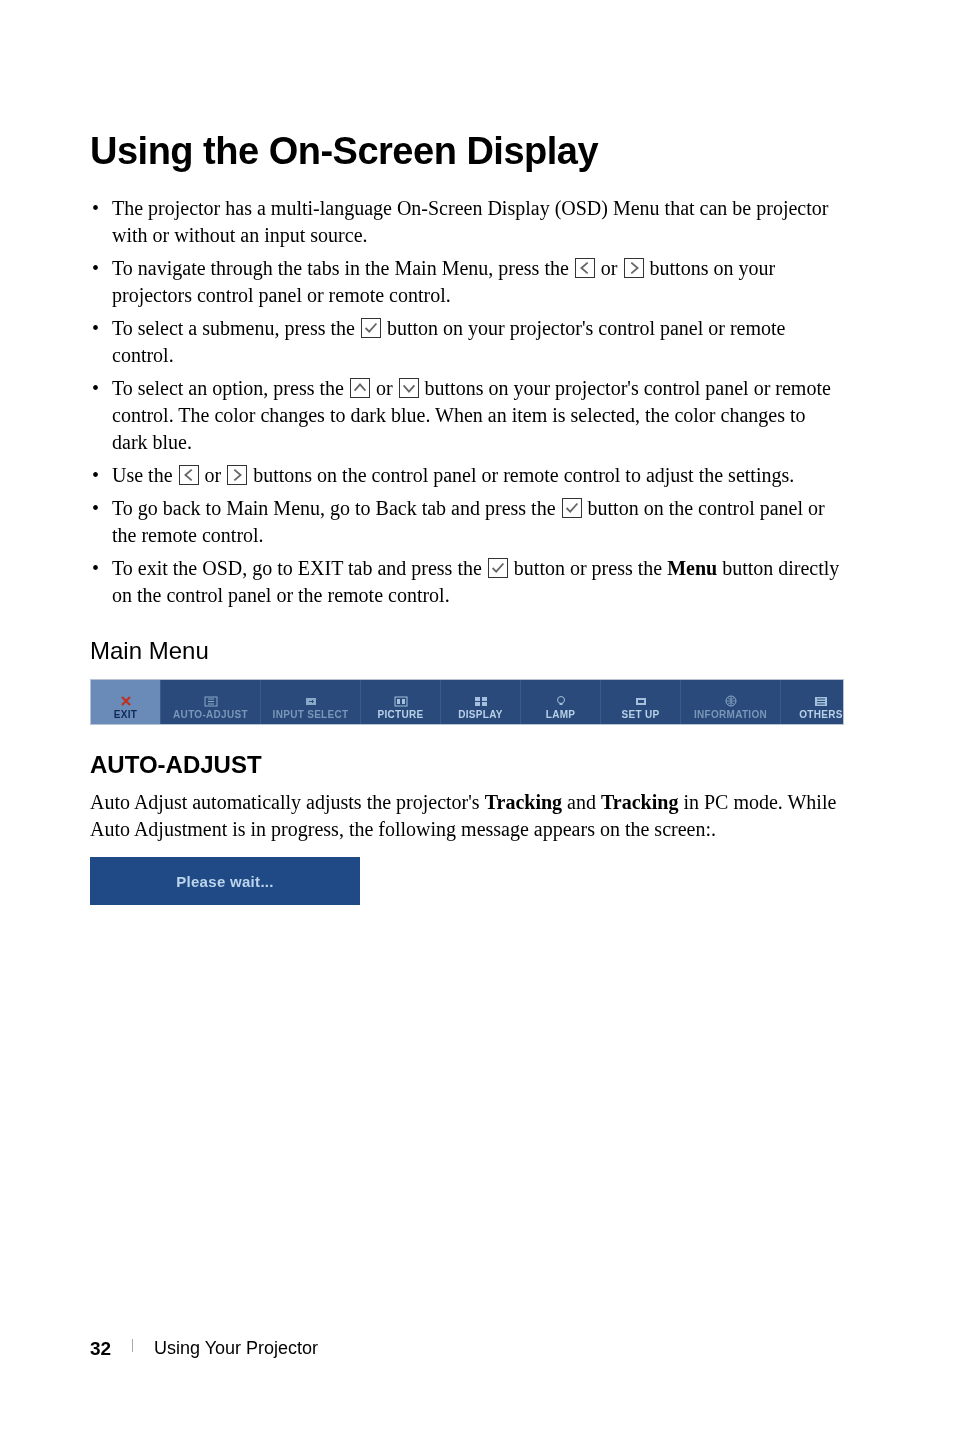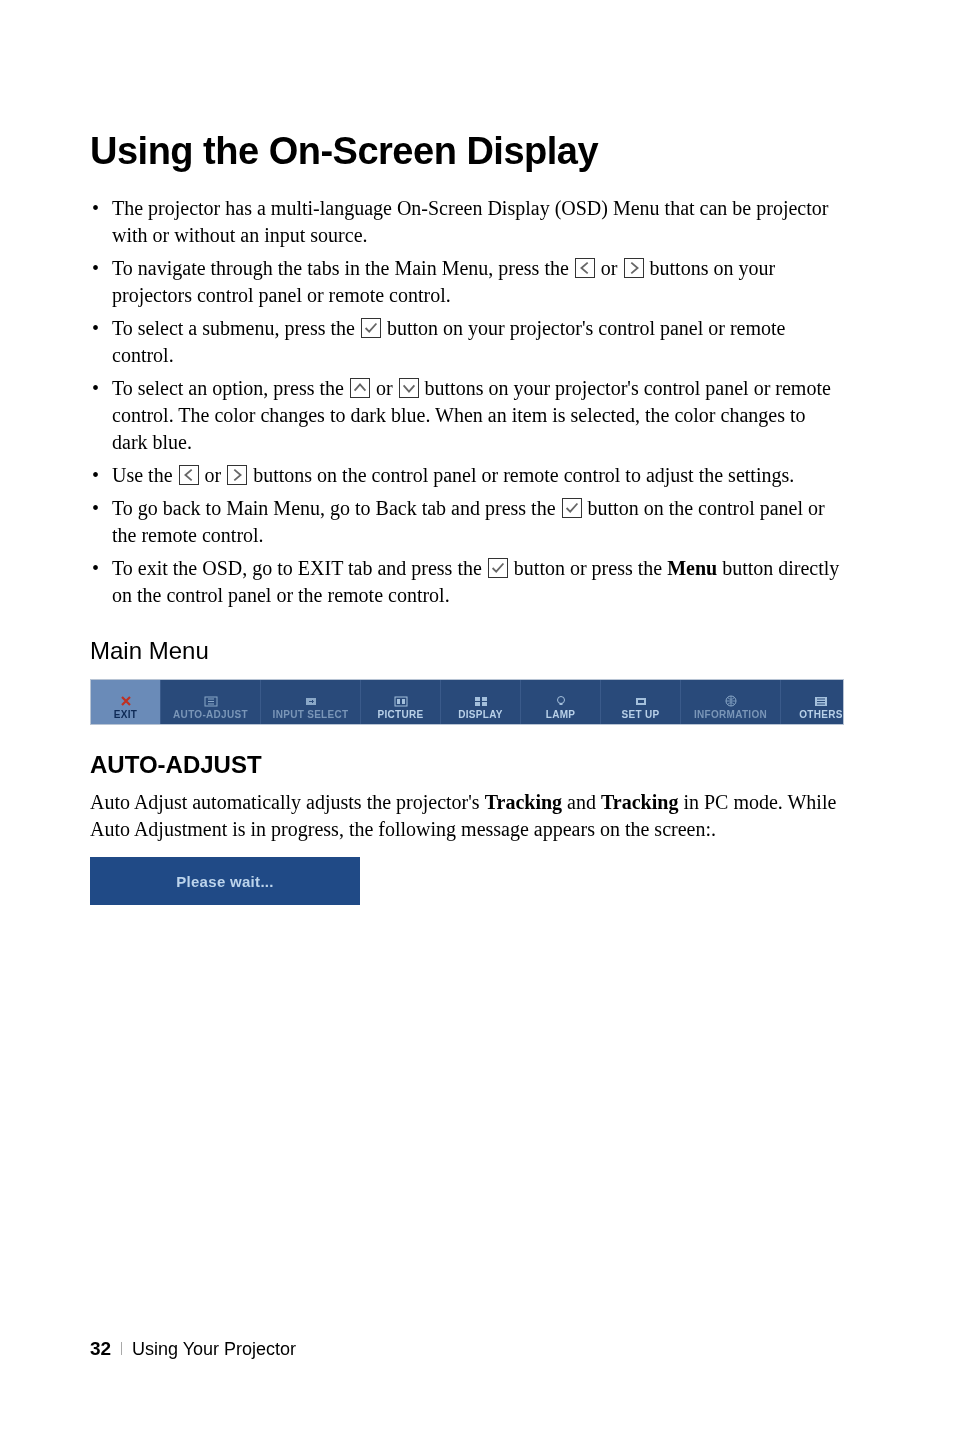--- a/index.html
+++ b/index.html
@@ -20,21 +20,21 @@
   .menu-icon { width: 14px; height: 12px; display:flex; align-items:center; justify-content:center; }
   .menu-icon svg { display:block; }
   .menu-label { font-family: Arial, sans-serif; font-size: 10px; letter-spacing: 0.3px; font-weight: bold; }
   .menu-cell.active .menu-label { color: #0e2a56; }
   .menu-cell:not(.active) .menu-label { color: #b8d0e8; }
   .menu-cell.dim .menu-label { color: #7a96b8; }
   .heading2b { font-family: Arial, Helvetica, sans-serif; font-weight: 900; font-size: 24px; margin-top: 26px; margin-bottom: 10px; }
   .body-text { font-size: 20px; line-height: 1.35; }
   .bold { font-weight: bold; font-family: Georgia, serif; }
   .please-wait { margin-top: 14px; width: 270px; height: 48px; background: #204a86; display: flex; align-items: center; justify-content: center; color: #bcd4ec; font-family: Arial, sans-serif; font-size: 15px; font-weight: bold; letter-spacing: 0.3px; }
-  .footer { position: absolute; left: 90px; bottom: 72px; font-size: 18px; display: flex; align-items: center; gap: 9px; }
+  .footer { position: absolute; left: 90px; bottom: 72px; font-size: 18px; display: flex; align-items: flex-start; gap: 20px; }
   .footer .pagenum { font-family: Arial, sans-serif; font-weight: 900; font-size: 19px; }
   .footer .sep { color: #888; font-size: 14px; position: relative; top: -1px; }
   .footer .chapter { font-size: 18px; font-family: Liberation Sans, sans-serif; }
 </style>
 </head>
 <body>
 
 <div class="page">
 
   <h1 class="heading1">Using the On-Screen Display</h1>

